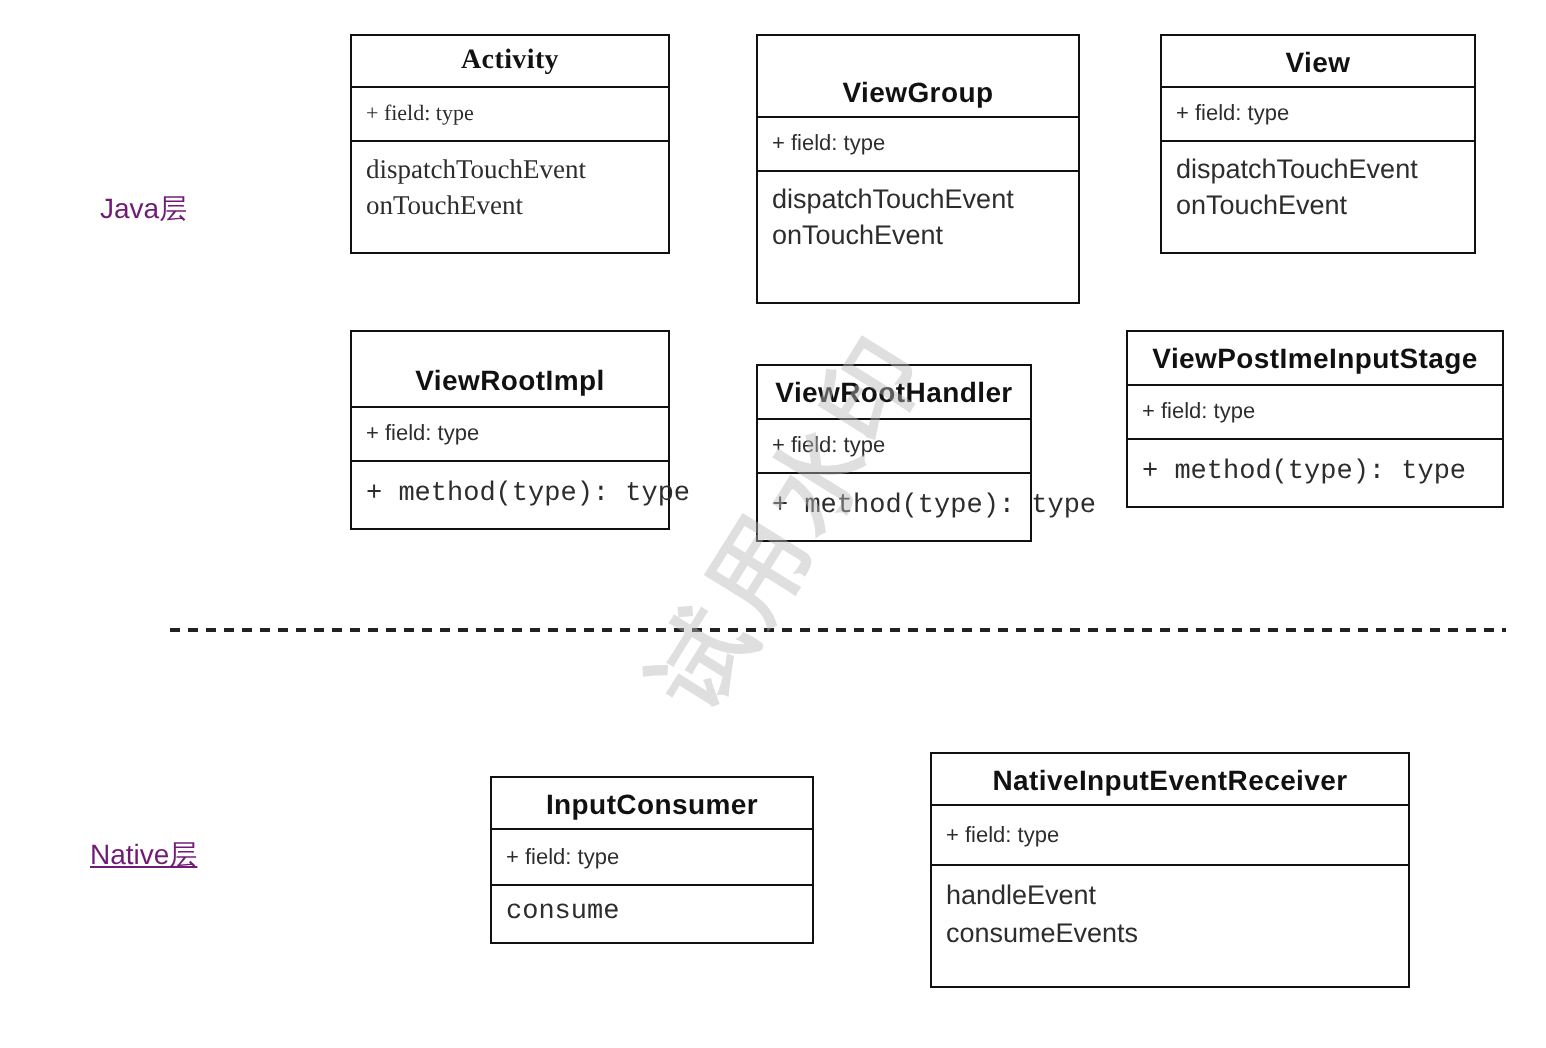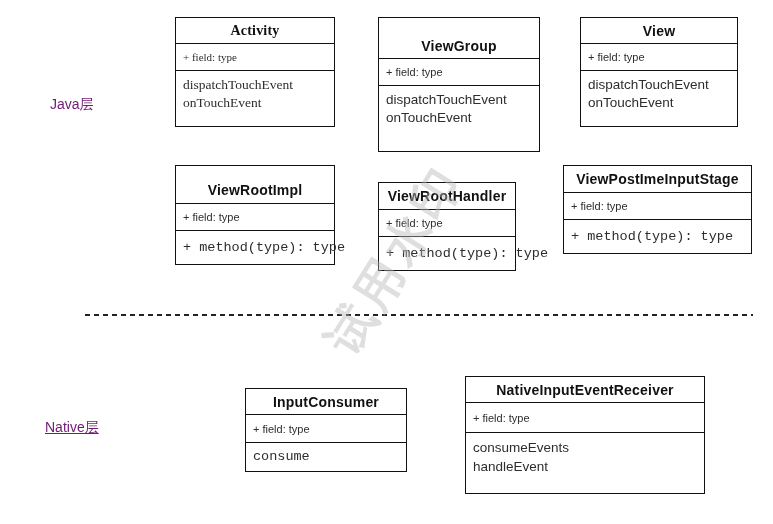--- a/index.html
+++ b/index.html
@@ -173,19 +173,19 @@
     <div class="uml-fields" style="height:28px;">+ field: type</div>
     <div class="uml-methods centered" style="height:28px; padding-left:7px;">
       <div>consume</div>
     </div>
   </div>
 
   <div class="uml-box" style="left:465px; top:376px; width:240px;">
     <div class="uml-header" style="height:26px;">NativeInputEventReceiver</div>
     <div class="uml-fields" style="height:30px;">+ field: type</div>
     <div class="uml-methods" style="height:60px; line-height:19px;">
+      <div>handleEvent</div>
       <div>consumeEvents</div>
-      <div>handleEvent</div>
     </div>
   </div>
 
 
 </div>
 
 </body></html>

